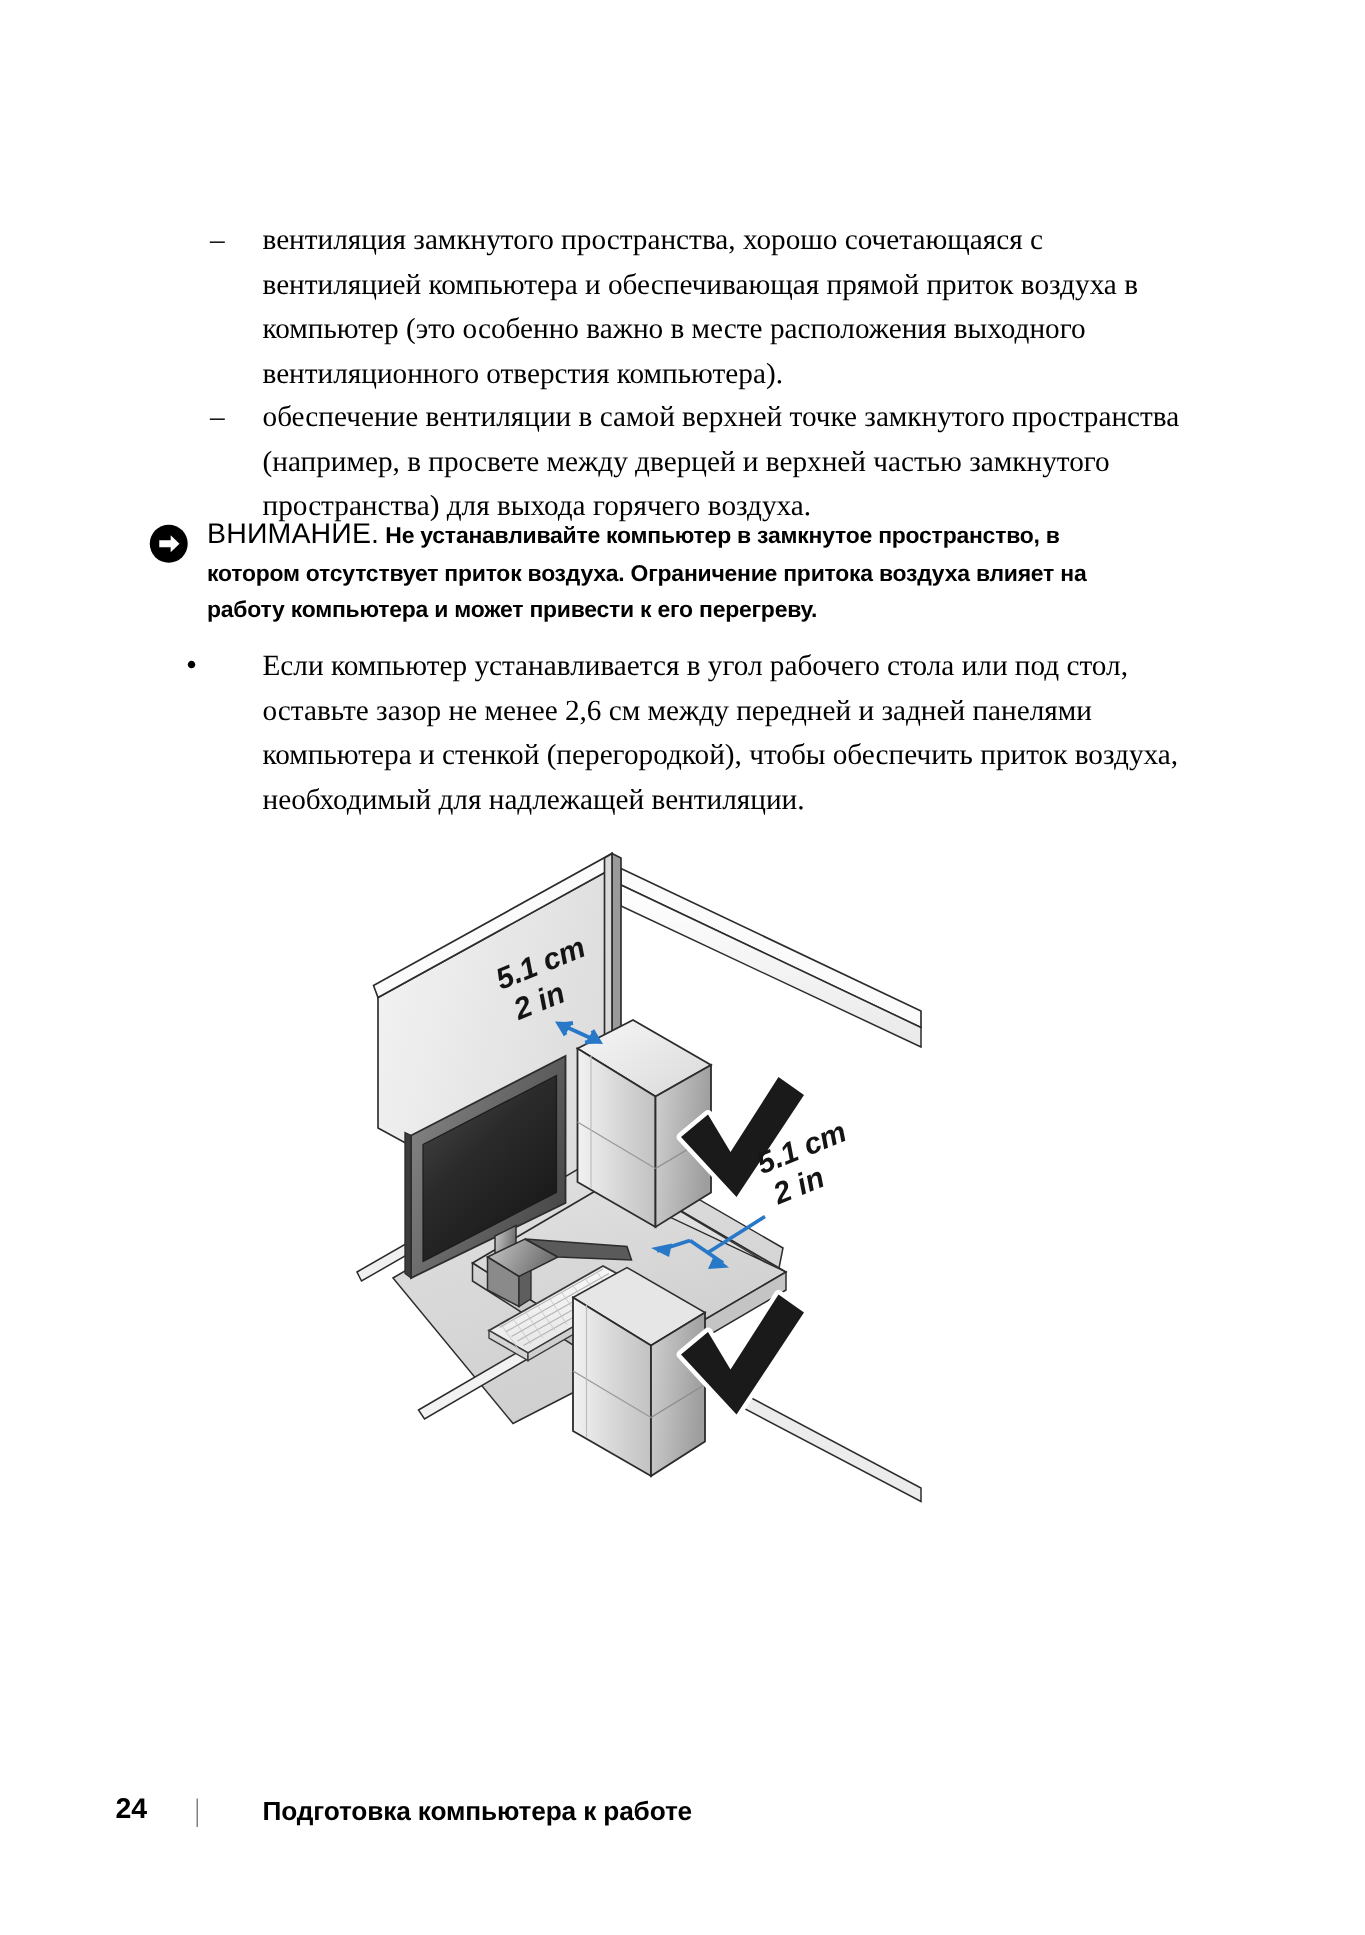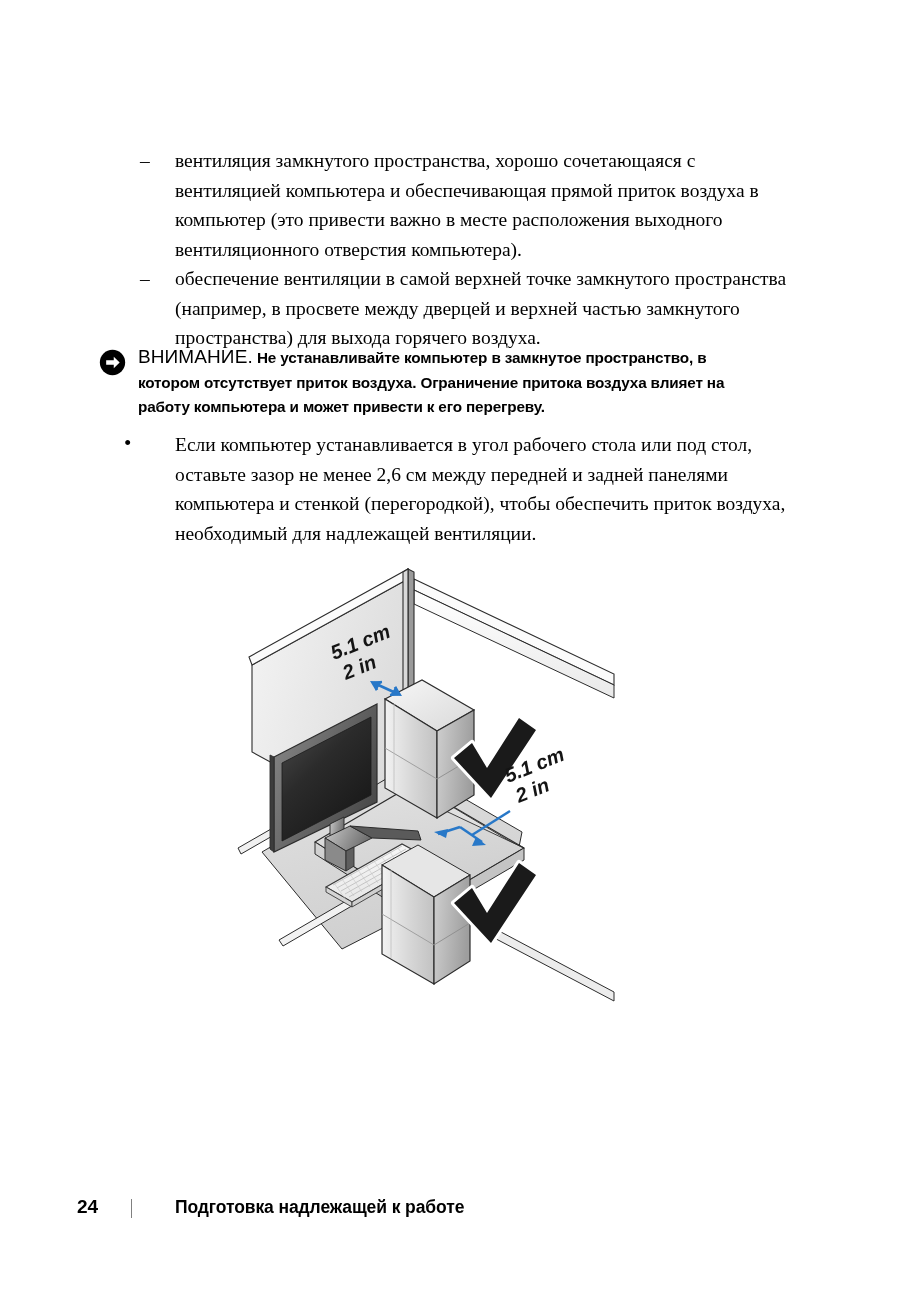--- a/index.html
+++ b/index.html
@@ -137,21 +137,21 @@
 </style>
 </head>
 <body>
 
 <div class="page">
 
   <div class="content">
 
     <div class="sub-item" style="top:0;position:absolute;left:0;top:146px;">
       <span class="marker">–</span>
-      <span>вентиляция замкнутого пространства, хорошо сочетающаяся с вентиляцией компьютера и обеспечивающая прямой приток воздуха в компьютер (это привести важно в месте расположения выходного вентиляционного отверстия компьютера).</span>
+      <span>вентиляция замкнутого пространства, хорошо сочетающаяся с вентиляцией компьютера и обеспечивающая прямой приток воздуха в компьютер (это особенно важно в месте расположения выходного вентиляционного отверстия компьютера).</span>
     </div>
 
     <div class="sub-item" style="position:absolute;left:0;top:264px;">
       <span class="marker">–</span>
       <span>обеспечение вентиляции в самой верхней точке замкнутого пространства (например, в просвете между дверцей и верхней частью замкнутого пространства) для выхода горячего воздуха.</span>
     </div>
 
     <div class="notice" style="position:absolute;left:0;top:345px;">
       <span class="notice-icon">
         <svg viewBox="0 0 32 32" width="27" height="27" aria-hidden="true">
@@ -369,16 +369,16 @@
         <path d="M212,280 L226,277 L224,286 Z" fill="#2878c8"></path>
         <path d="M264,293 L250,294 L254,285 Z" fill="#2878c8"></path>
       </g>
 
     </svg>
   </div>
 
   <div class="footer">
     <span class="footer-page">24</span>
     <span class="footer-sep"></span>
-    <span class="footer-title">Подготовка надлежащей к работе</span>
+    <span class="footer-title">Подготовка компьютера к работе</span>
   </div>
 
 </div>
 
 </body></html>

